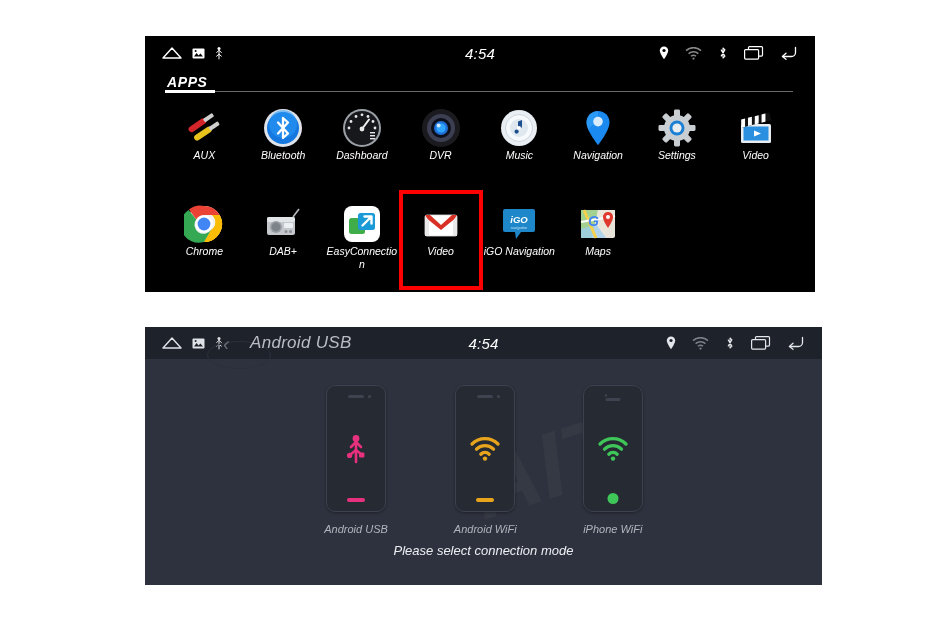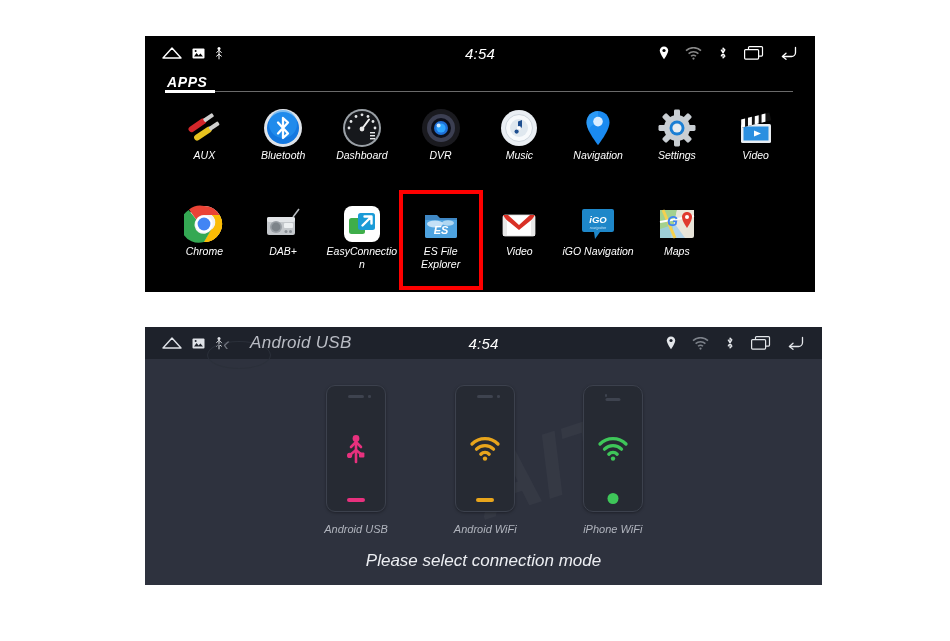--- a/index.html
+++ b/index.html
@@ -121,22 +121,22 @@
     width:18px; height:4px; border-radius:2px;
   }
   .phone-home {
     position:absolute; bottom:7px; left:50%; transform:translateX(-50%);
     width:11px; height:11px; border-radius:50%;
   }
   .card-label {
     margin-top:11px; color:#b0b4bd; font-size:11px; text-align:center;
   }
   .ec-hint {
-    position:absolute; left:0; right:0; bottom:14px; text-align:center;
-    color:#eceef2; font-size:17px;
+    position:absolute; left:0; right:0; bottom:27px; text-align:center;
+    color:#eceef2; font-size:13px;
   }
   .watermark {
     position:absolute; left:330px; top:42px; width:230px; height:140px;
     color:rgba(255,255,255,.035); font-size:92px; font-weight:bold;
     transform:rotate(-18deg); pointer-events:none; overflow:hidden;
     white-space:nowrap;
   }
 </style>
 </head>
 <body>
@@ -381,32 +381,20 @@
           <svg width="40" height="40" viewBox="0 0 40 40">
             <rect x="2" y="2" width="36" height="36" rx="8" fill="#ffffff"></rect>
             <rect x="7" y="14" width="16" height="16" rx="2.5" fill="#3fae4a"></rect>
             <rect x="16" y="9" width="17" height="17" rx="2.5" fill="#1a9bd7"></rect>
             <path d="M29.5 12.5 H22.5 M29.5 12.5 V19.5 M29.5 12.5 L20.5 21.5" stroke="#fff" stroke-width="2.4" fill="none" stroke-linecap="round" stroke-linejoin="round"></path>
           </svg>
         </div>
         <div class="app-name">EasyConnection</div>
       </div>
 
-      <div class="app-cell row2">
-        <div class="app-ico">
-          <svg width="40" height="40" viewBox="0 0 40 40">
-            <path d="M4 11 H16 L19 14 H36 V32 A2 2 0 0 1 34 34 H6 A2 2 0 0 1 4 32 Z" fill="#3f87c4"></path>
-            <path d="M4 16 H36 V32 A2 2 0 0 1 34 34 H6 A2 2 0 0 1 4 32 Z" fill="#4ea3e0"></path>
-            <ellipse cx="14" cy="20" rx="8" ry="3.4" fill="#d9ecfa" opacity=".85"></ellipse>
-            <ellipse cx="27" cy="19" rx="6" ry="2.8" fill="#d9ecfa" opacity=".7"></ellipse>
-            <text x="20" y="30" font-family="Liberation Sans, sans-serif" font-size="11" font-weight="bold" fill="#ffffff" text-anchor="middle">ES</text>
-          </svg>
-        </div>
-        <div class="app-name">ES File Explorer</div>
-      </div>
 
       <div class="app-cell row2">
         <div class="app-ico">
           <svg width="40" height="40" viewBox="0 0 40 40">
             <rect x="4" y="11" width="32" height="21" rx="2" fill="#ffffff" stroke="#dadada" stroke-width="0.8"></rect>
             <path d="M4 13 L4 11 H9 L20 21 L31 11 H36 L36 13 L20 26 Z" fill="#d93025"></path>
             <path d="M4 11 L4 32 H8 V17 Z" fill="#e8e8e8"></path>
             <path d="M36 11 L36 32 H32 V17 Z" fill="#e8e8e8"></path>
           </svg>
         </div>

